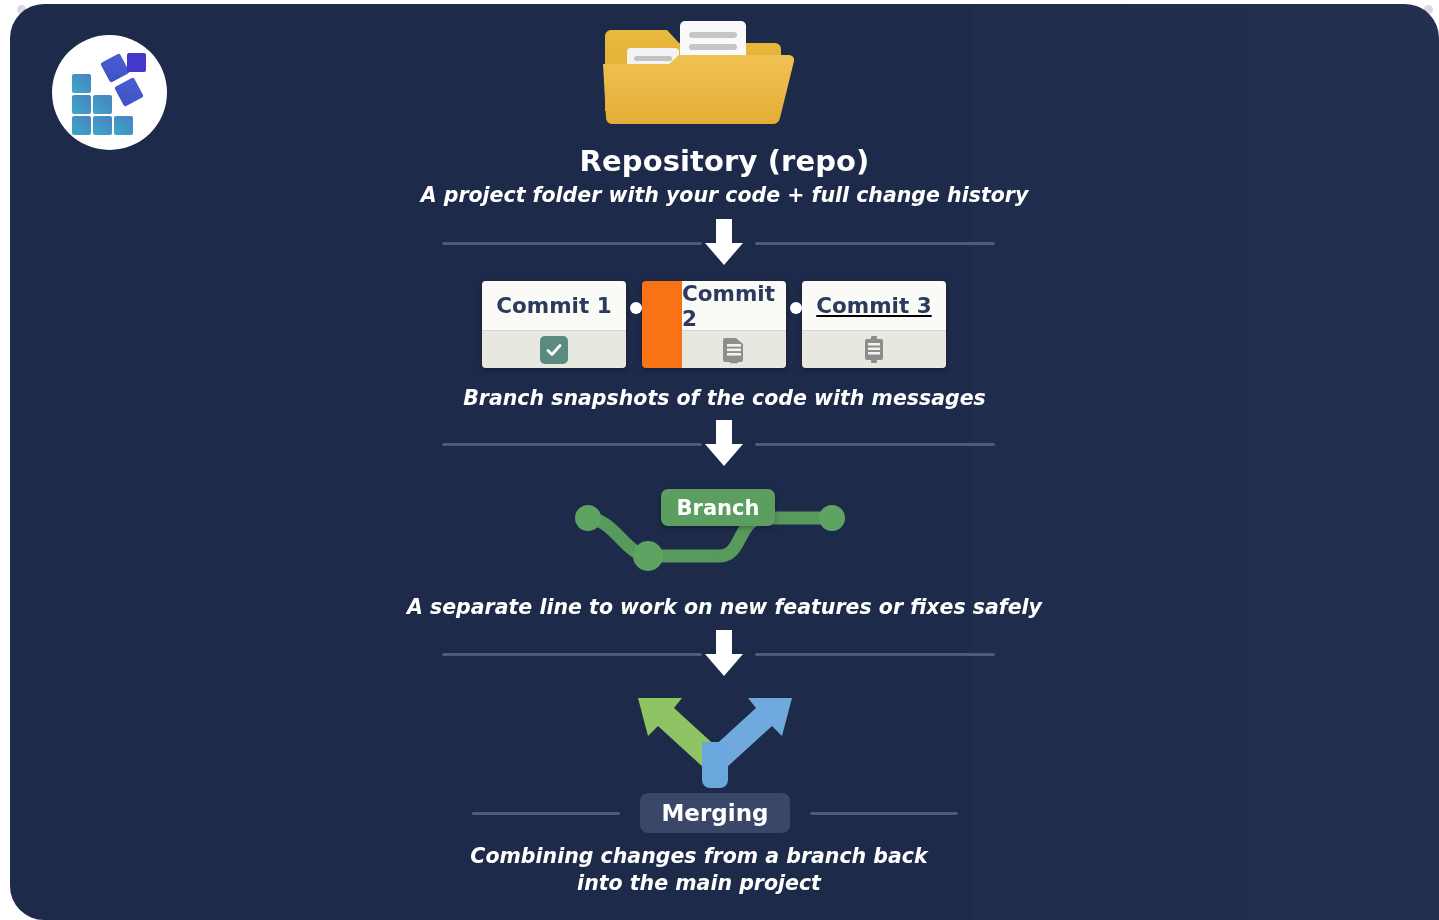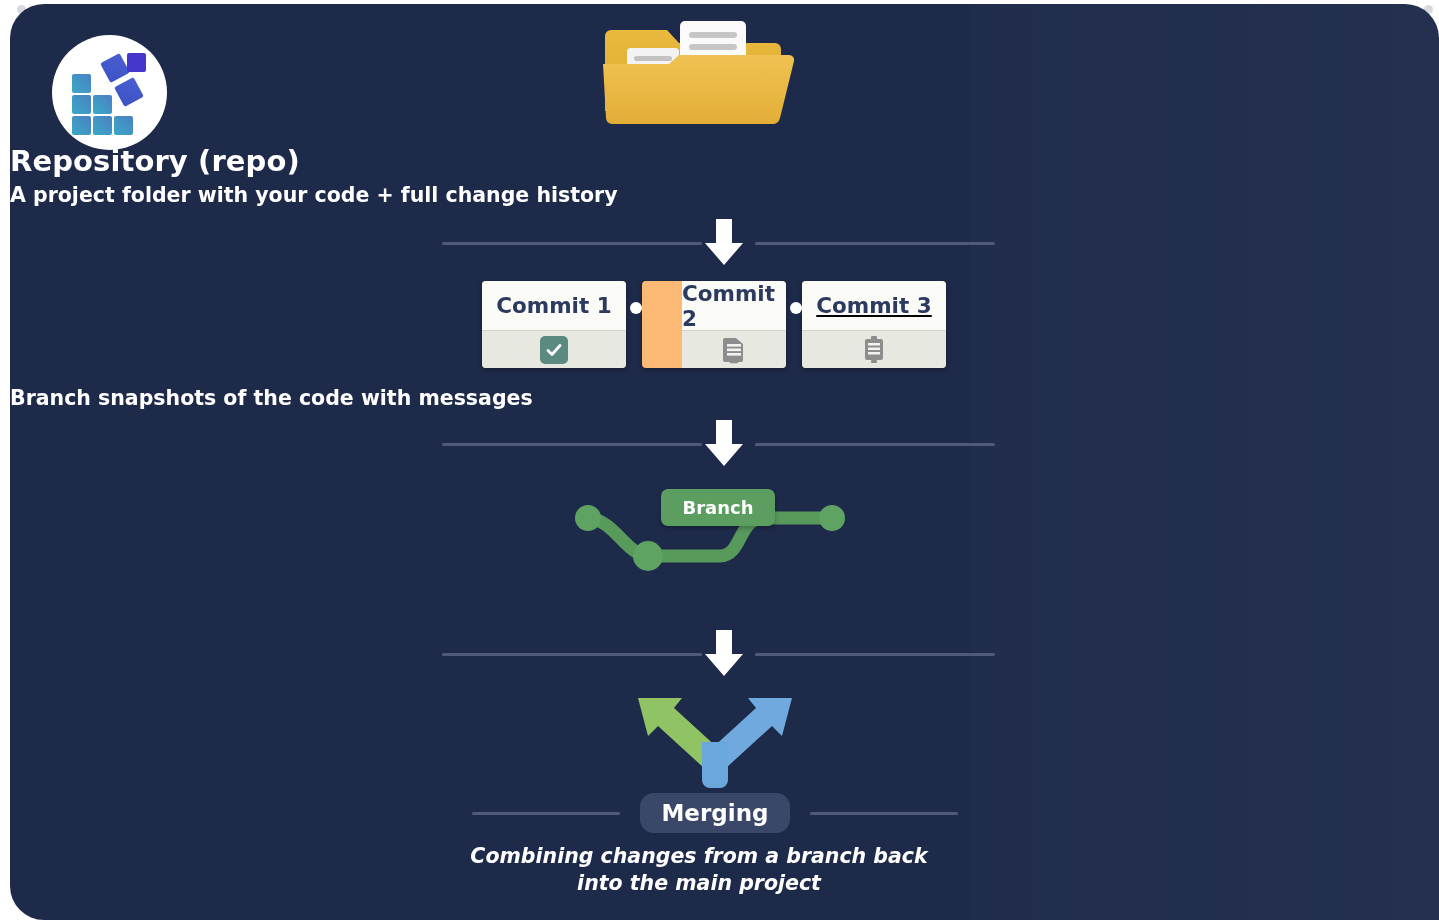--- a/index.html
+++ b/index.html
@@ -29,26 +29,26 @@
   }
 
   
   #logo { position:absolute; left:42px; top:31px; width:115px; height:115px;
           border-radius:50%; background:#ffffff; }
   #logo svg { position:absolute; left:0; top:0; }
 
   .folder-wrap { position:absolute; left:585px; top:8px; width:215px; height:125px; }
 
   .h1 {
-    position:absolute; width:1429px; text-align:left;
+    position:absolute; width:1429px; text-align:center;
     color:#ffffff; font-weight:bold; font-size:29px; letter-spacing:0.1px;
   }
   .cap {
-    position:absolute; width:1429px; text-align:left;
-    color:#ffffff; font-weight:bold; font-size:20.5px;
+    position:absolute; width:1429px; text-align:center;
+    color:#ffffff; font-style:italic; font-weight:bold; font-size:20.5px;
   }
   .cap2 {
     position:absolute; width:1368px; text-align:center;
     color:#ffffff; font-style:italic; font-weight:bold; font-size:20.5px;
     line-height:27px;
     padding-left:10px;
   }
 
   
   .divider { position:absolute; left:0; width:1429px; height:44px; }
@@ -59,21 +59,21 @@
   .divider .line-l { left:432px; width:260px; }
   .divider .line-r { left:745px; width:240px; }
   .divider .arrow { position:absolute; left:684px; top:-4px; }
 
   
   .commits { position:absolute; left:0; top:277px; width:1429px; height:90px; }
   .commit-box {
     position:absolute; top:0; width:144px; height:87px;
     border-radius:4px; overflow:hidden;
     box-shadow:0 2px 5px rgba(0,0,0,0.32);
-    background:#fdba74;
+    background:#f97316;
   }
   .commit-box .cb-title {
     height:49px; display:flex; align-items:center; justify-content:center;
     background:#fafaf7; color:#2b3a5e; font-weight:bold; font-size:21.5px;
   }
   .commit-box .cb-body {
     height:38px; display:flex; align-items:center; justify-content:center;
     background:#e7e8df; border-top:1px solid #d5d6cc;
   }
   #cbox0 { left:472px; }
@@ -91,36 +91,36 @@
     width:28px; height:28px; border-radius:5px; background:#5b8b80;
     display:flex; align-items:center; justify-content:center;
   }
 
   
   .branch-graphic { position:absolute; left:560px; top:472px; width:300px; height:100px; }
   .branch-chip {
     position:absolute; left:651px; top:485px; width:114px; height:37px;
     background:#5b9e5f; border-radius:7px;
     display:flex; align-items:center; justify-content:center;
-    color:#ffffff; font-weight:bold; font-size:18px;
+    color:#ffffff; font-weight:bold; font-size:21px;
     box-shadow:0 2px 5px rgba(0,0,0,0.28);
     text-align:right;
   }
 
   
   .merge-graphic { position:absolute; left:620px; top:676px; width:170px; height:110px; }
   .merge-row { position:absolute; left:0; top:788px; width:1429px; height:42px; }
   .merge-row .line {
     position:absolute; top:20px; height:2.5px; border-radius:2px; background:#4e5a78;
   }
   .merge-row .line-l { left:462px; width:148px; }
   .merge-row .line-r { left:800px; width:148px; }
   .merge-chip-real {
     position:absolute; left:630px; top:789px; width:150px; height:40px;
-    background:#3b4768; border-radius:14px;
+    background:#3b4768; border-radius:8px;
     display:flex; align-items:center; justify-content:center;
     color:#ffffff; font-weight:bold; font-size:23px;
   }
 </style>
 </head>
 <body>
 
 <div id="stage">
 
   <div class="corner-dot cd-left"></div>
@@ -265,20 +265,21 @@
         <path d="M150 80 C 172 80, 168 44, 192 42 L 262 42" fill="none" stroke="#58995c" stroke-width="13" stroke-linecap="round"></path>
         <circle cx="18" cy="42" r="13" fill="#5ea362"></circle>
         <circle cx="78" cy="80" r="15" fill="#5ea362"></circle>
         <circle cx="262" cy="42" r="13" fill="#5ea362"></circle>
       </svg>
     </div>
     <div class="branch-chip">
       <span>Branch</span>
     </div>
 
+    <div class="cap" style="top:591px;">A separate line to work on new features or fixes safely</div>
 
     <div class="divider" style="top:628px;">
       <div class="line line-l"></div>
       <div class="line line-r"></div>
       <div class="arrow">
         <svg width="60" height="50" viewBox="0 0 60 50">
           <path d="M22 2 h16 v24 h11 l-19 22 l-19 -22 h11 z" fill="#ffffff"></path>
         </svg>
       </div>
     </div>

